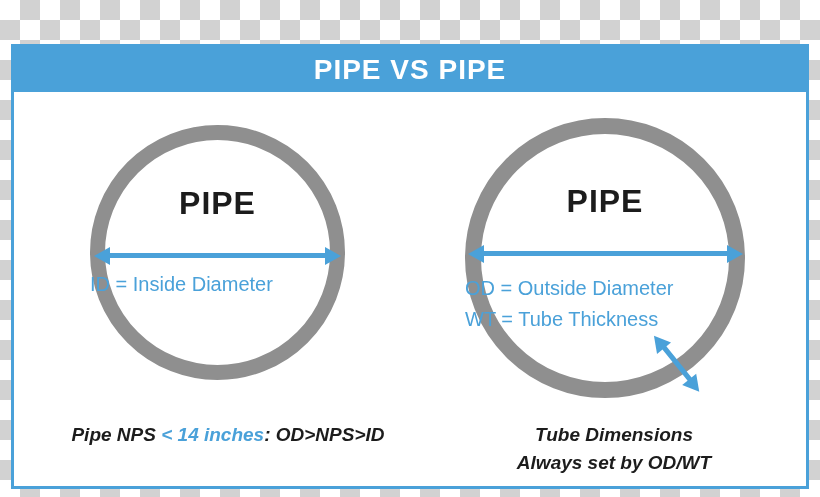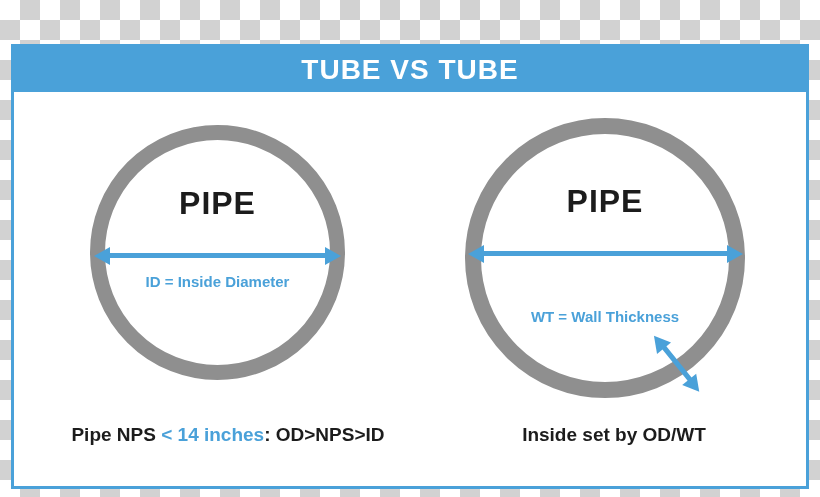--- a/index.html
+++ b/index.html
@@ -46,55 +46,57 @@
   .dbl-arrow::before,.dbl-arrow::after{
     content:"";position:absolute;top:50%;width:0;height:0;
     border-top:9px solid transparent;border-bottom:9px solid transparent;
   }
   .dbl-arrow::before{left:0;transform:translate(-13px,-50%);border-right:16px solid var(--blue);}
   .dbl-arrow::after{right:0;transform:translate(13px,-50%);border-left:16px solid var(--blue);}
   .arrow-id{left:93px;top:206px;width:221px;}
   .arrow-od{left:467px;top:204px;width:249px;}
   .arrow-wt{left:640px;top:314px;width:46px;transform:rotate(51deg);}
   .arrow-caption{
-    position:absolute;text-align:center;color:var(--blue);
-    font-size:15px;font-weight:bold;
+    position:absolute;color:var(--blue);
+    font-size:20px;font-weight:normal;
   }
   .cap-id{left:76px;top:226px;width:255px;}
   .cap-od{left:451px;top:230px;width:280px;}
   .cap-wt{left:451px;top:261px;width:280px;}
   .note{
     position:absolute;text-align:center;color:var(--ink);
-    font-size:19px;font-weight:bold;line-height:28px;
+    font-size:19px;font-weight:bold;line-height:28px;font-style:italic;
   }
   .note.left{left:16px;top:374px;width:396px;}
   .note.right{left:412px;top:374px;width:376px;}
   .note .hl{color:var(--blue);}
 </style>
 </head>
 <body>
 
 <div class="card">
 
   <div class="header">
-    <span class="title">TUBE VS TUBE</span>
+    <span class="title">PIPE VS PIPE</span>
   </div>
 
   <div class="circle pipe"></div>
   <div class="circle-label pipe">PIPE</div>
   <div class="dbl-arrow arrow-id"></div>
   <div class="arrow-caption cap-id">ID = Inside Diameter</div>
 
   <div class="circle tube"></div>
   <div class="circle-label tube">PIPE</div>
   <div class="dbl-arrow arrow-od"></div>
-  <div class="arrow-caption cap-wt">WT = Wall Thickness</div>
+  <div class="arrow-caption cap-od">OD = Outside Diameter</div>
+  <div class="arrow-caption cap-wt">WT = Tube Thickness</div>
   <div class="dbl-arrow arrow-wt"></div>
 
   <div class="note left">
     <div><span>Pipe NPS </span><span class="hl">&lt; 14 inches</span><span>: OD&gt;NPS&gt;ID</span></div>
   </div>
 
   <div class="note right">
-    <div>Inside set by OD/WT</div>
+    <div>Tube Dimensions</div>
+    <div>Always set by OD/WT</div>
   </div>
 
 </div>
 
 </body></html>

